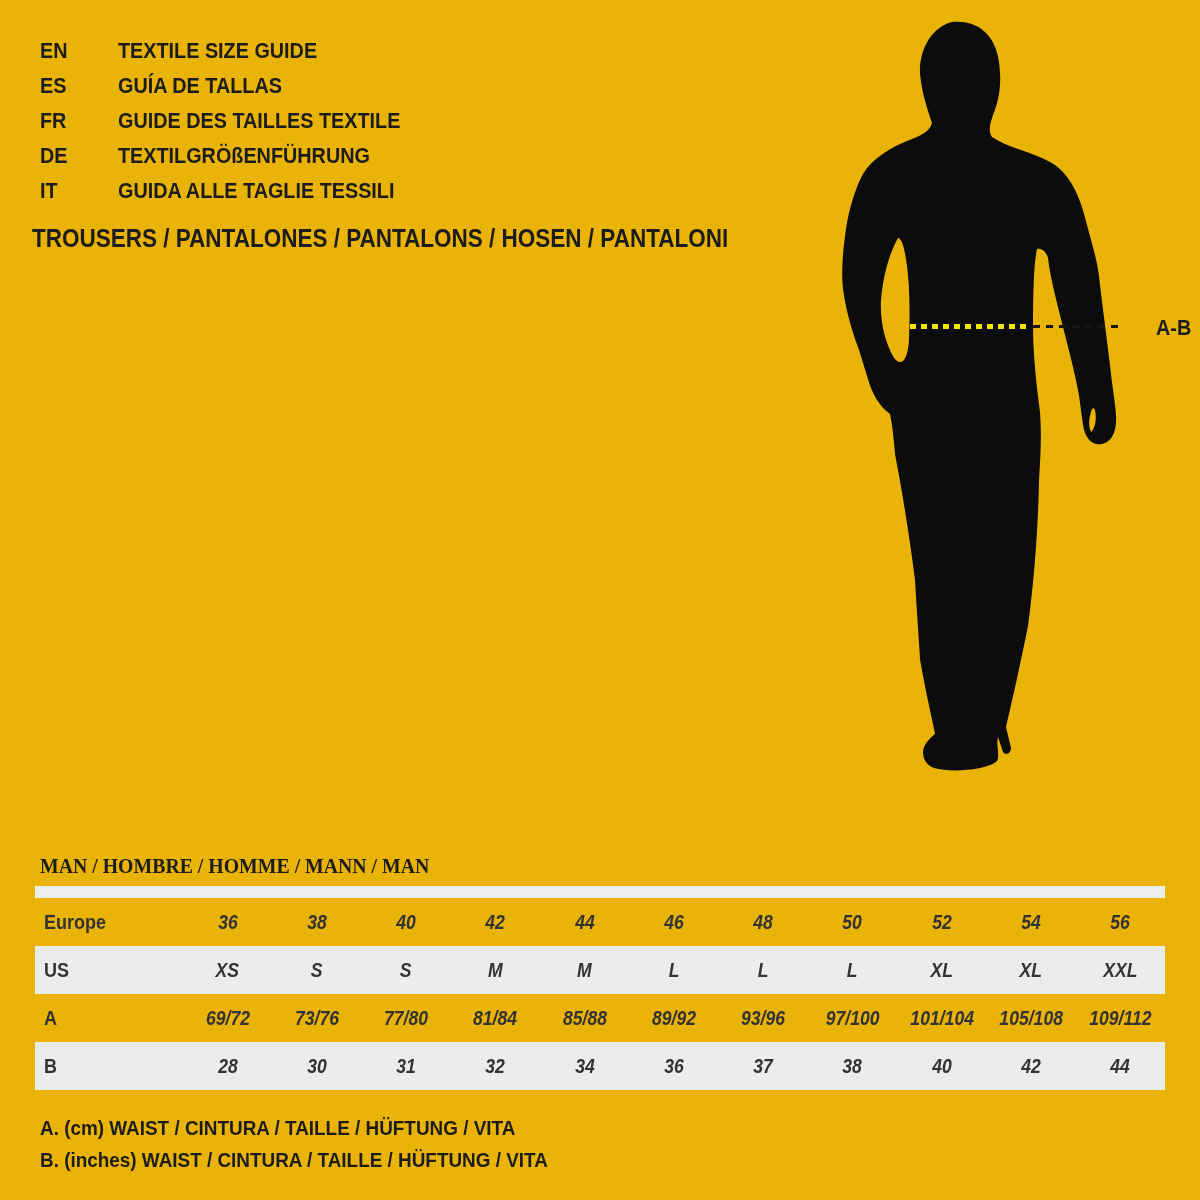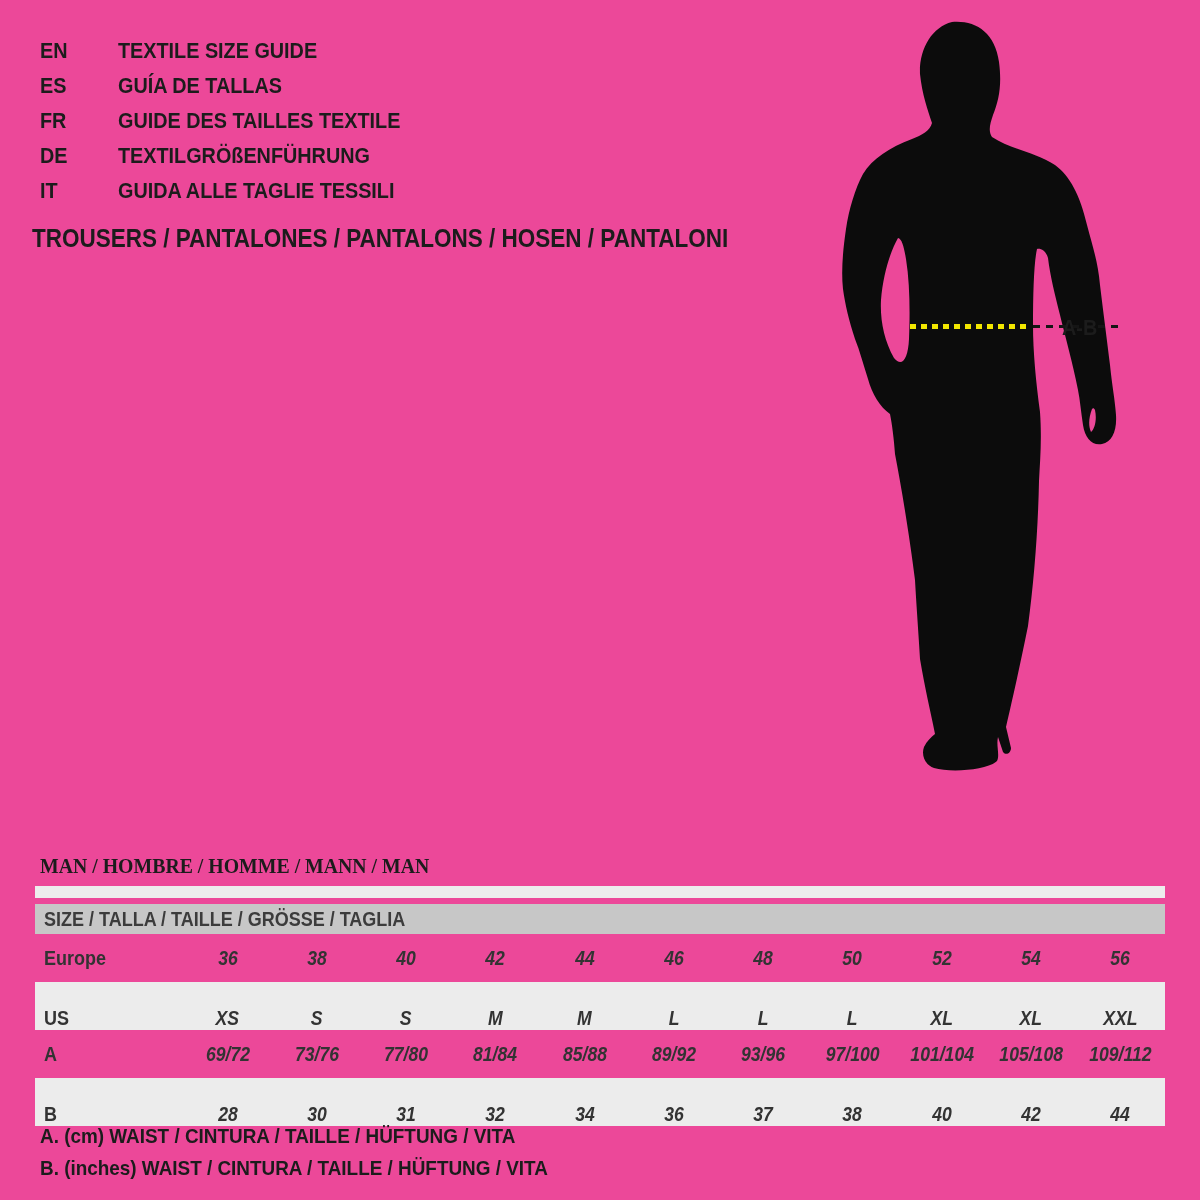--- a/index.html
+++ b/index.html
@@ -1,51 +1,51 @@
 <!DOCTYPE html>
 <html><head>
 <meta charset="utf-8">
 <style>
   html,body{margin:0;padding:0;background:#ffffff;}
   .canvas{
-    position:relative;width:1200px;height:1200px;background:#ec4899;overflow:hidden;
+    position:relative;width:1200px;height:1200px;background:#eab308;overflow:hidden;
     font-family:"Liberation Sans",sans-serif;color:#1c1c1c;
   }
   .cn{display:inline-block;white-space:nowrap;transform:scaleX(0.9);transform-origin:0 50%;}
   .cnc{display:inline-block;white-space:nowrap;transform:scaleX(0.88);transform-origin:50% 50%;}
 
   
   .lang-list{position:absolute;left:40px;top:33px;}
   .lang-row{display:flex;height:35px;align-items:center;font-size:22px;font-weight:bold;}
   .lang-code{width:78px;flex:0 0 78px;}
   
   .category-title{position:absolute;left:32px;top:224px;font-size:25px;font-weight:bold;}
   .section-title{position:absolute;left:40px;top:853px;font-size:22px;font-weight:bold;font-family:Liberation Serif, serif;}
 
   
   .figure-wrap{position:absolute;left:820px;top:0;width:380px;height:800px;}
   .waist-dotted{position:absolute;left:910px;top:324px;width:120px;height:5px;
     background:repeating-linear-gradient(90deg,#f2e600 0 6px,transparent 6px 11px);}
   .waist-dashed{position:absolute;left:1033px;top:325px;width:85px;height:3px;
     background:repeating-linear-gradient(90deg,#151515 0 7px,transparent 7px 13px);}
-  .measure-label{position:absolute;left:1062px;top:315px;font-size:22px;font-weight:bold;}
+  .measure-label{position:absolute;left:1156px;top:315px;font-size:22px;font-weight:bold;}
 
   
   .size-table{position:absolute;left:35px;top:886px;width:1130px;font-size:20px;font-weight:bold;}
   .table-topline{height:12px;background:#ededed;}
   .thead{margin-top:6px;height:30px;background:#c7c7c7;color:#3c3c3c;
     display:flex;align-items:center;padding-left:9px;box-sizing:border-box;}
   .trow{height:48px;display:flex;align-items:stretch;color:#333333;}
-  .trow.alt{background:#ececec;align-items:flex-end;}
+  .trow.alt{background:#ececec;}
   .tlabel{flex:0 0 148px;display:flex;align-items:center;padding-left:9px;box-sizing:border-box;}
   .tcell{flex:1 1 0;display:flex;align-items:center;justify-content:center;font-style:italic;}
 
   
   .footnotes{position:absolute;left:40px;top:1116px;font-size:21px;font-weight:bold;}
-  .footnote-line{height:32px;display:flex;align-items:flex-end;}
+  .footnote-line{height:32px;display:flex;align-items:flex-start;}
 </style>
 </head>
 <body>
 
 <div class="canvas">
 
   <div class="lang-list">
     <div class="lang-row">
       <span class="lang-code"><span class="cn">EN</span></span>
       <span class="cn">TEXTILE SIZE GUIDE</span>
@@ -136,23 +136,20 @@
   <div class="measure-label">
     <span class="cn">A-B</span>
   </div>
 
   <div class="section-title">
     <span class="cn">MAN / HOMBRE / HOMME / MANN / MAN</span>
   </div>
 
   <div class="size-table">
     <div class="table-topline"></div>
-    <div class="thead">
-      <span class="cn">SIZE / TALLA / TAILLE / GRÖSSE / TAGLIA</span>
-    </div>
 
     <div class="trow">
       <div class="tlabel">
           <span class="cn">Europe</span>
         </div>
       <div class="tcell">
           <span class="cnc">36</span>
         </div>
       <div class="tcell">
           <span class="cnc">38</span>

